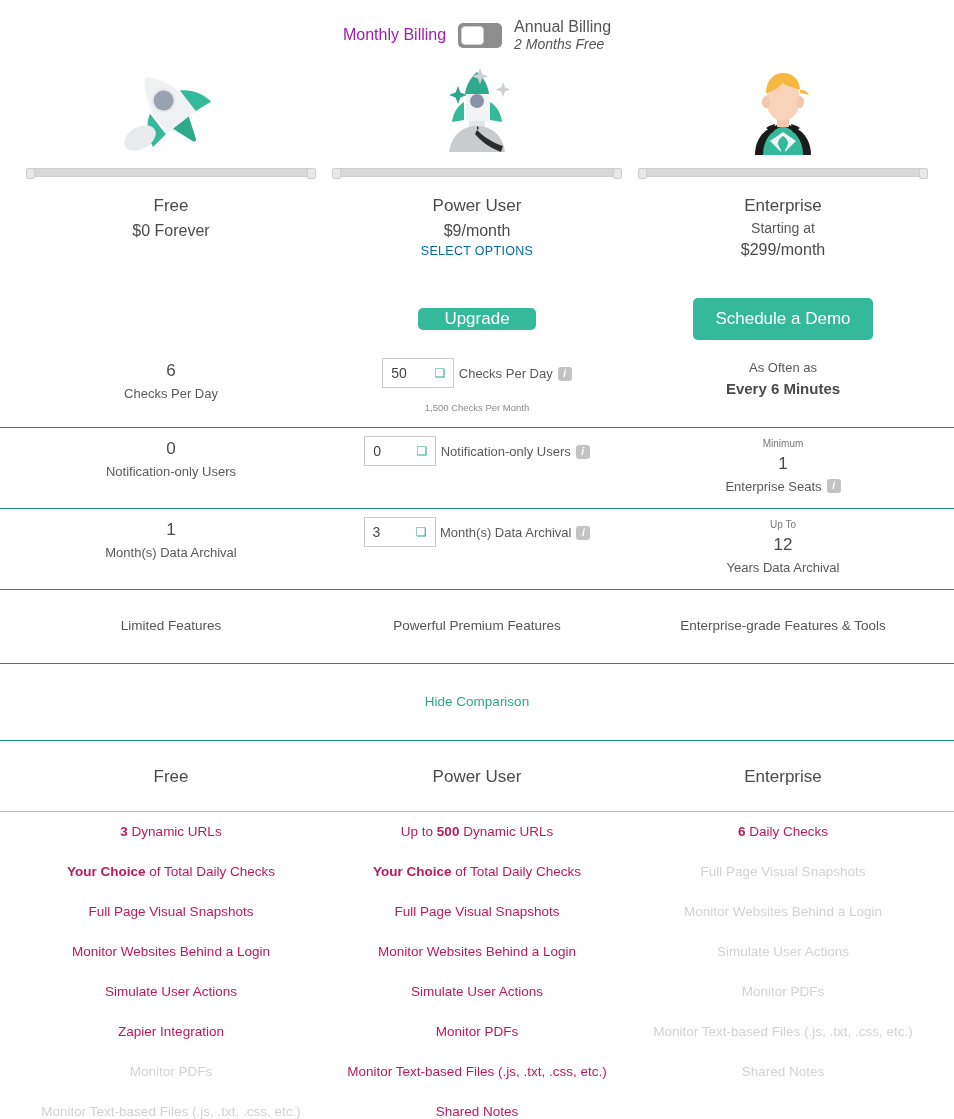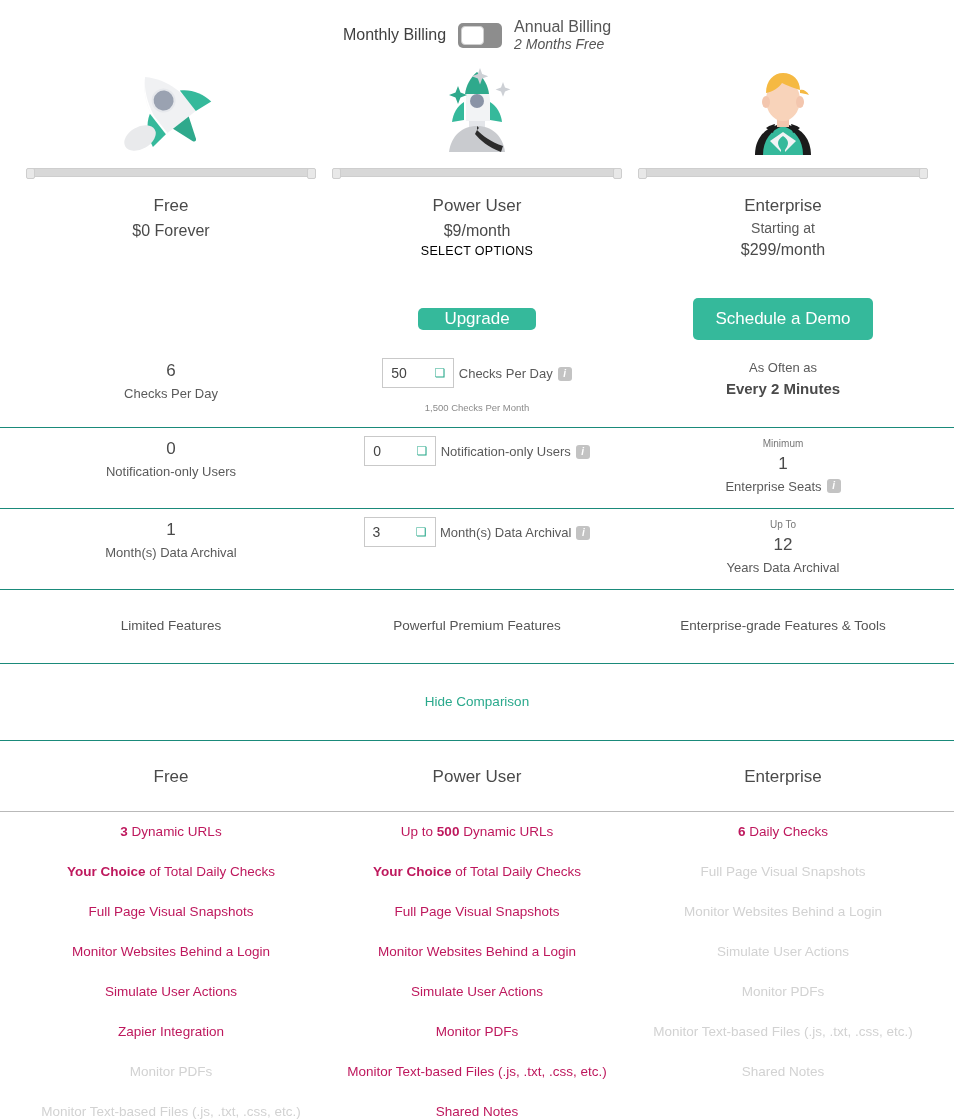--- a/index.html
+++ b/index.html
@@ -17,21 +17,21 @@
   .billing-bar {
     display: flex;
     align-items: center;
     justify-content: center;
     gap: 12px;
     padding-top: 14px;
     height: 56px;
   }
   .billing-label-left {
     font-size: 16px;
-    color: #404040;
+    color: #a21caf;
   }
   .toggle {
     width: 44px;
     height: 25px;
     border-radius: 5px;
     background: #8d8d8d;
     position: relative;
     cursor: pointer;
     flex: 0 0 auto;
   }
@@ -84,21 +84,21 @@
     border-radius: 2px;
   }
   .track::before { left: -1px; }
   .track::after { right: -1px; }
 
   
   .plan-head { padding-top: 14px; min-height: 108px; }
   .plan-name { font-size: 17px; color: #4a4a4a; line-height: 1.45; }
   .plan-price { font-size: 16px; color: #4a4a4a; line-height: 1.45; }
   .plan-pre { font-size: 14px; color: #5a5a5a; line-height: 1.4; }
-  .plan-note { font-size: 12.5px; color: #000000; letter-spacing: .3px; line-height: 1.5; }
+  .plan-note { font-size: 12.5px; color: #0369a1; letter-spacing: .3px; line-height: 1.5; }
 
   
   .cta-row { height: 62px; display: flex; align-items: center; justify-content: center; }
   .cta {
     background: #35b99b;
     color: #fff;
     border: none;
     border-radius: 5px;
     font-family: "Liberation Sans", sans-serif;
     font-size: 17px;
@@ -327,21 +327,21 @@
         <span class="chev">❏</span>
       </div>
       <div class="m-label label-inline">
         <span>Checks Per Day</span>
         <span class="info-icon">i</span>
       </div>
       <div class="m-sub">1,500 Checks Per Month</div>
     </div>
     <div class="metric-cell">
       <div class="m-label">As Often as</div>
-      <div class="m-value bold">Every 2 Minutes</div>
+      <div class="m-value bold">Every 6 Minutes</div>
     </div>
   </div>
 
   <div class="metric-row">
     <div class="metric-cell">
       <div class="m-value">0</div>
       <div class="m-label">Notification-only Users</div>
     </div>
     <div class="metric-cell">
       <div class="select">

